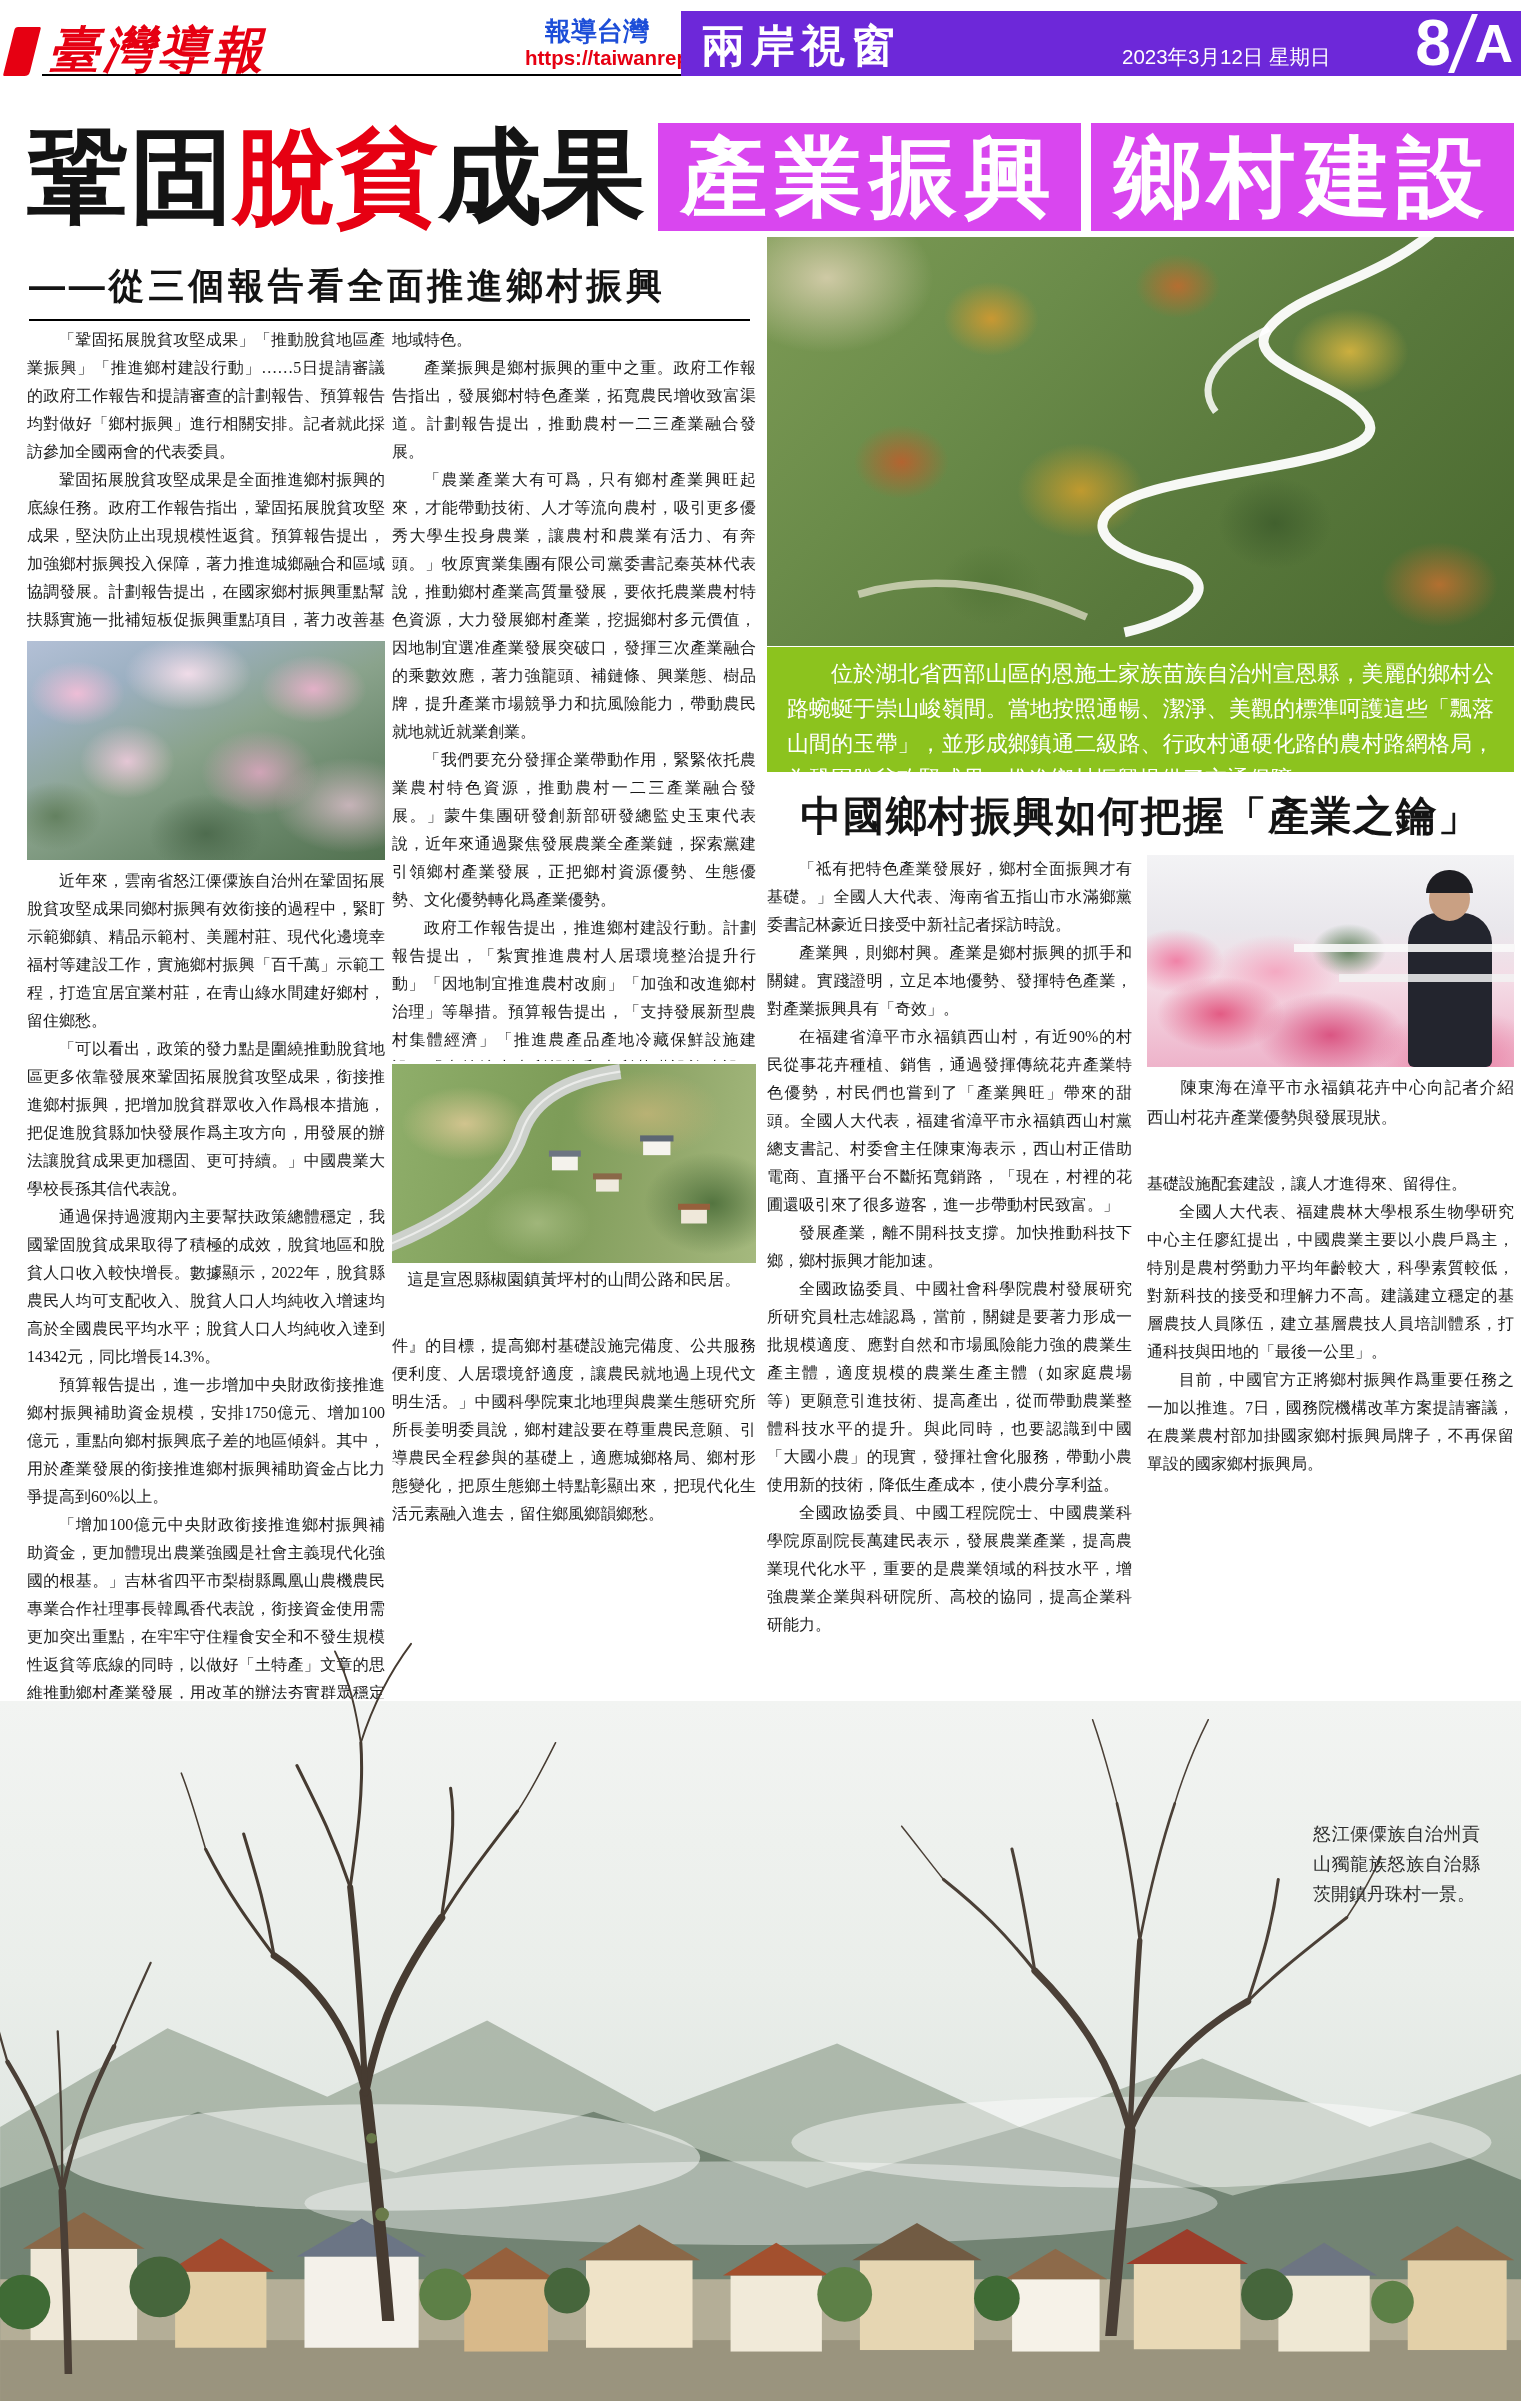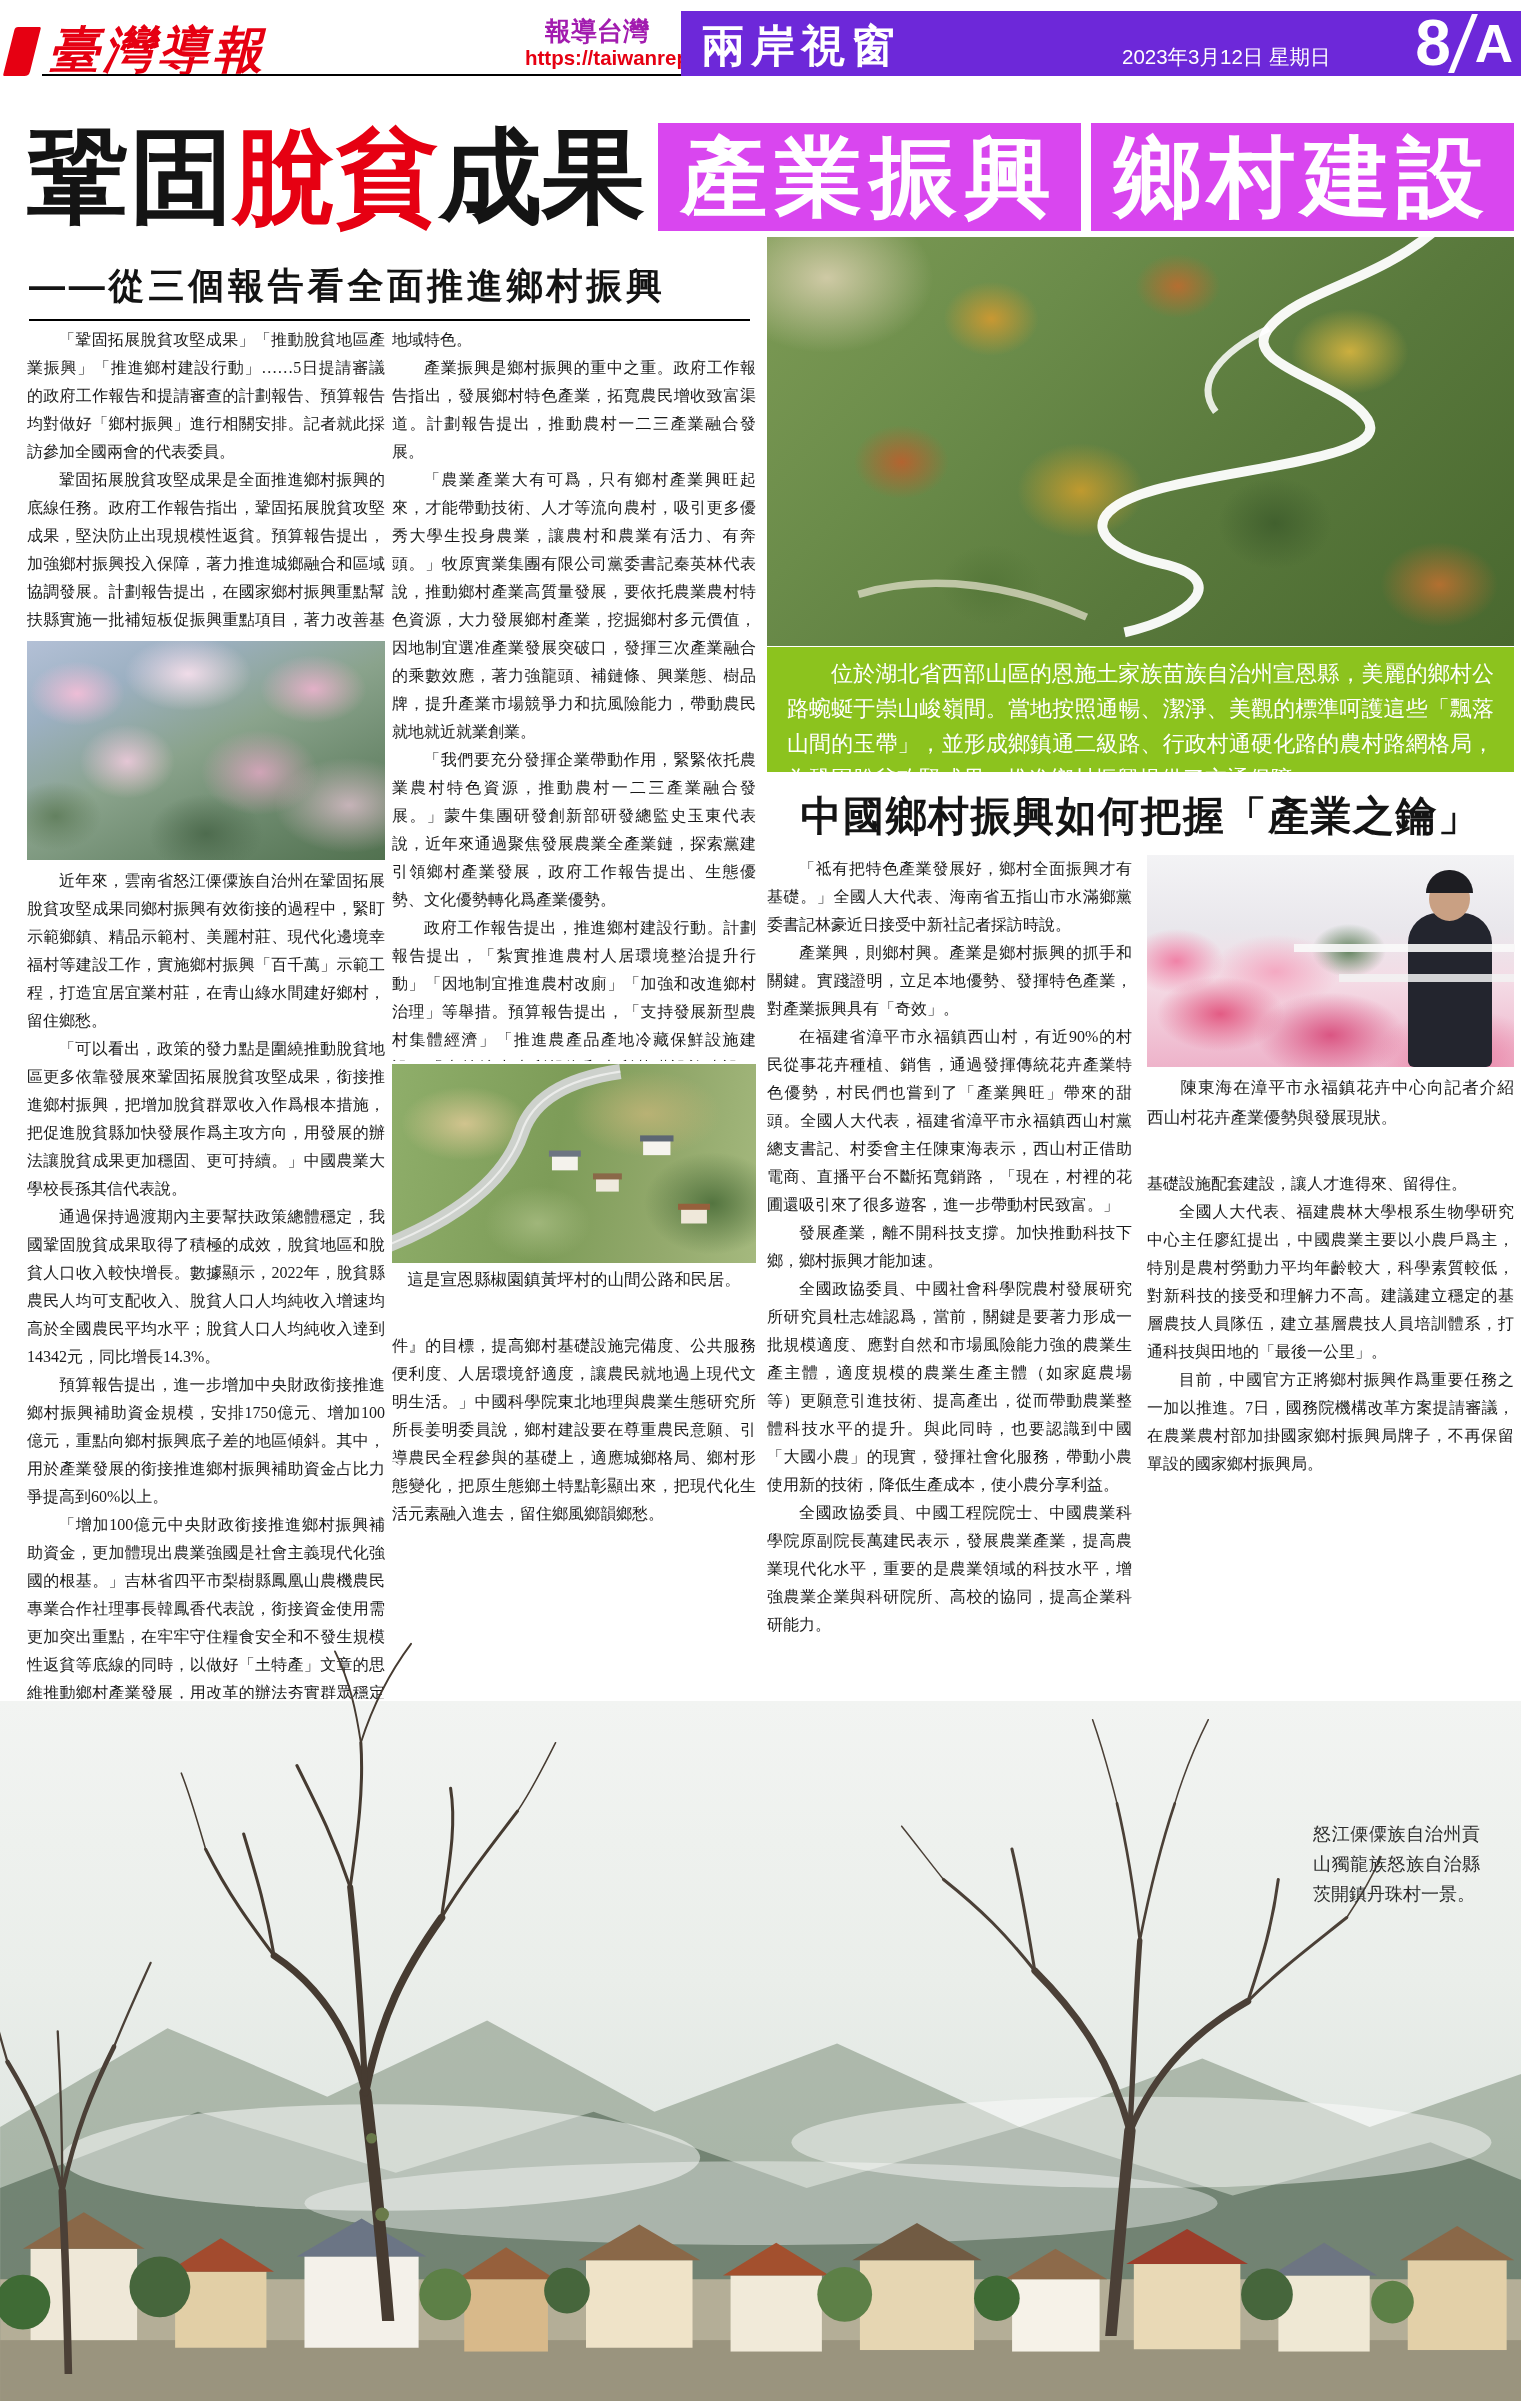--- a/index.html
+++ b/index.html
@@ -3,21 +3,21 @@
 <meta charset="utf-8">
 <style>
   html,body{margin:0;padding:0;}
   body{width:1522px;height:2401px;position:relative;background:#fff;overflow:hidden;
        font-family:"Liberation Serif","DejaVu Serif",serif;color:#141414;}
   .abs{position:absolute;}
 
   
   .brush{left:9px;top:27px;width:26px;height:49px;background:#e60012;transform:skewX(-14deg);border-radius:3px 1.5px 4.6px 1.5px;}
   .logo{left:49px;top:16.7px;font-size:50px;font-weight:bold;font-style:italic;color:#e60012;letter-spacing:4.6px;font-family:"Liberation Serif",serif;}
-  .tagline{left:545px;top:13.7px;font-size:26px;font-weight:bold;font-family:Liberation Sans, sans-serif;color:#a21caf;}
+  .tagline{left:545px;top:13.7px;font-size:26px;font-weight:bold;font-family:Liberation Sans, sans-serif;color:#1d4ed8;}
   .url{left:525px;top:46px;font-size:20.5px;font-weight:bold;font-family:"Liberation Sans",sans-serif;color:#e60012;}
   .hrule{left:42px;top:74px;width:1472px;height:2.3px;background:#000;}
   .banner{left:681px;top:10.7px;width:841px;height:65px;background:#6d28d9;z-index:3;}
   .banner .section{position:absolute;left:20px;top:6px;font-size:44px;font-weight:900;color:#fff;letter-spacing:6px;font-family:"Liberation Sans",sans-serif;}
   .banner .date{position:absolute;left:441px;top:32px;font-size:20.5px;color:#fff;font-family:"Liberation Sans",sans-serif;}
   .banner .pagebox{position:absolute;right:9px;top:0;height:65px;display:flex;align-items:center;font-family:"Liberation Sans",sans-serif;}
   .banner .pnum{font-size:64px;font-weight:900;color:#fff;line-height:65px;}
   .banner .pslash{width:6px;height:59px;background:#fff;transform:skewX(-22deg);margin:0 9px;}
   .banner .pedition{font-size:53px;font-weight:900;color:#fff;line-height:65px;}
 
@@ -144,21 +144,21 @@
   <p>「可以看出，政策的發力點是圍繞推動脫貧地區更多依靠發展來鞏固拓展脫貧攻堅成果，銜接推進鄉村振興，把增加脫貧群眾收入作爲根本措施，把促進脫貧縣加快發展作爲主攻方向，用發展的辦法讓脫貧成果更加穩固、更可持續。」中國農業大學校長孫其信代表說。</p>
   <p>通過保持過渡期內主要幫扶政策總體穩定，我國鞏固脫貧成果取得了積極的成效，脫貧地區和脫貧人口收入較快增長。數據顯示，2022年，脫貧縣農民人均可支配收入、脫貧人口人均純收入增速均高於全國農民平均水平；脫貧人口人均純收入達到14342元，同比增長14.3%。</p>
   <p>預算報告提出，進一步增加中央財政銜接推進鄉村振興補助資金規模，安排1750億元、增加100億元，重點向鄉村振興底子差的地區傾斜。其中，用於產業發展的銜接推進鄉村振興補助資金占比力爭提高到60%以上。</p>
   <p>「增加100億元中央財政銜接推進鄉村振興補助資金，更加體現出農業強國是社會主義現代化強國的根基。」吉林省四平市梨樹縣鳳凰山農機農民專業合作社理事長韓鳳香代表說，銜接資金使用需更加突出重點，在牢牢守住糧食安全和不發生規模性返貧等底線的同時，以做好「土特產」文章的思維推動鄉村產業發展，用改革的辦法夯實群眾穩定增收基礎，建設宜居宜業和美鄉村更體現</p>
 </div>
 
 <div class="abs col c2a">
   <p class="cont">地域特色。</p>
   <p>產業振興是鄉村振興的重中之重。政府工作報告指出，發展鄉村特色產業，拓寬農民增收致富渠道。計劃報告提出，推動農村一二三產業融合發展。</p>
   <p>「農業產業大有可爲，只有鄉村產業興旺起來，才能帶動技術、人才等流向農村，吸引更多優秀大學生投身農業，讓農村和農業有活力、有奔頭。」牧原實業集團有限公司黨委書記秦英林代表說，推動鄉村產業高質量發展，要依托農業農村特色資源，大力發展鄉村產業，挖掘鄉村多元價值，因地制宜選准產業發展突破口，發揮三次產業融合的乘數效應，著力強龍頭、補鏈條、興業態、樹品牌，提升產業市場競爭力和抗風險能力，帶動農民就地就近就業創業。</p>
-  <p>「我們要充分發揮企業帶動作用，緊緊依托農業農村特色資源，推動農村一二三產業融合發展。」蒙牛集團研發創新部研發總監史玉東代表說，近年來通過聚焦發展農業全產業鏈，探索黨建引領鄉村產業發展，政府工作報告提出、生態優勢、文化優勢轉化爲產業優勢。</p>
+  <p>「我們要充分發揮企業帶動作用，緊緊依托農業農村特色資源，推動農村一二三產業融合發展。」蒙牛集團研發創新部研發總監史玉東代表說，近年來通過聚焦發展農業全產業鏈，探索黨建引領鄉村產業發展，正把鄉村資源優勢、生態優勢、文化優勢轉化爲產業優勢。</p>
   <p>政府工作報告提出，推進鄉村建設行動。計劃報告提出，「紮實推進農村人居環境整治提升行動」「因地制宜推進農村改廁」「加強和改進鄉村治理」等舉措。預算報告提出，「支持發展新型農村集體經濟」「推進農產品產地冷藏保鮮設施建設」「支持擴大水利投資和水利基礎設施建設」等。</p>
 
 </div>
 
 <div class="abs photo photo2">
   <svg width="364" height="199" viewBox="0 0 478 262">
     <path d="M-10 240 C 90 200 150 150 170 90 C 185 45 230 20 300 10" stroke="#cdd1cc" stroke-width="20" fill="none"></path>
     <path d="M-10 240 C 90 200 150 150 170 90 C 185 45 230 20 300 10" stroke="#f2f3f1" stroke-width="3" fill="none" opacity="0.8"></path>
     <rect x="210" y="120" width="34" height="20" fill="#f4f2ec"></rect>
       <rect x="206" y="114" width="42" height="8" fill="#6d7582"></rect>

